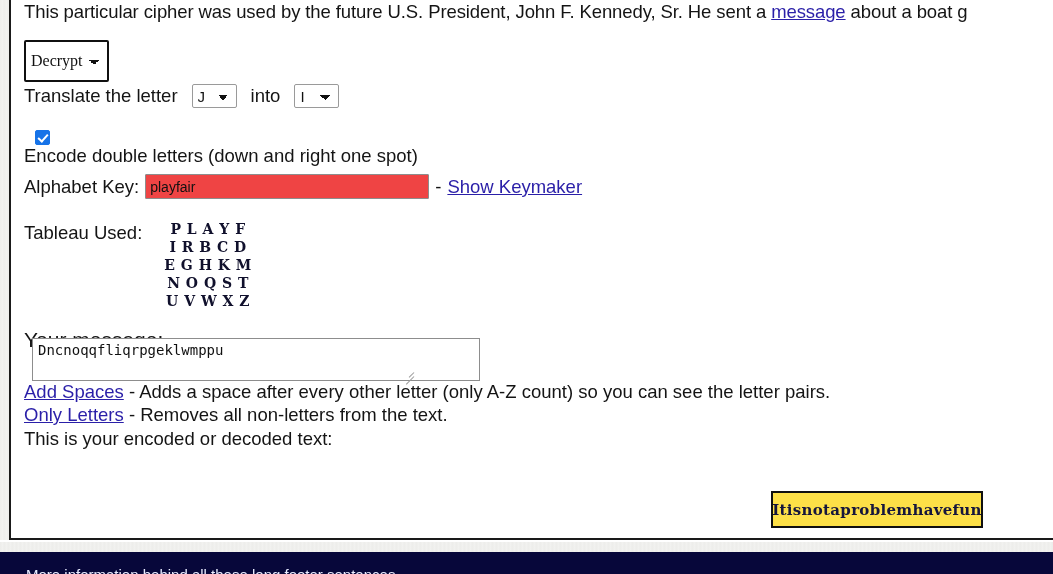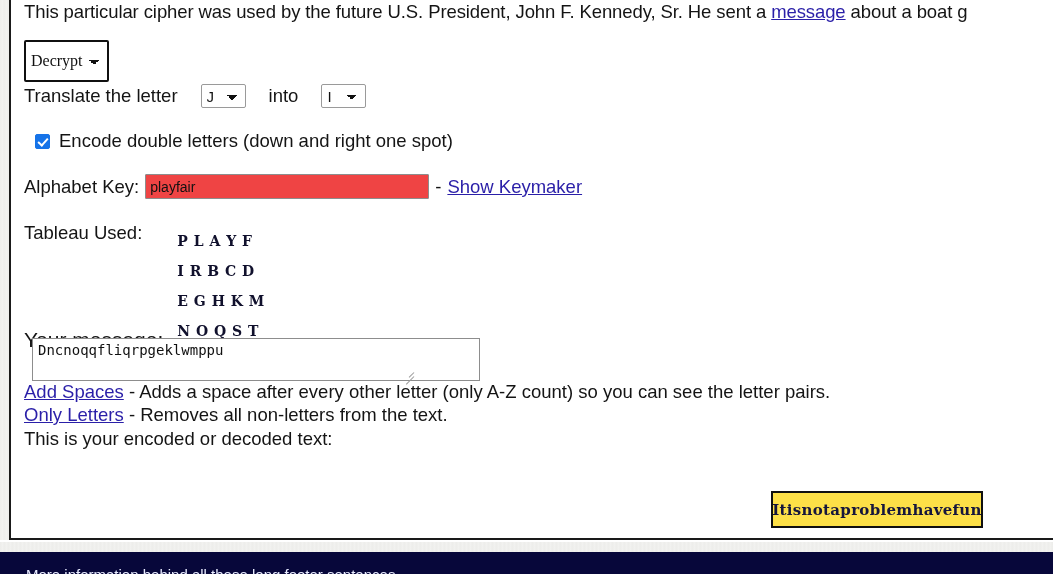--- a/index.html
+++ b/index.html
@@ -86,21 +86,21 @@
     height: 42px;
   }
 
   
   #translate-row {
     top: 84px;
     font-size: 18.5px;
     color: #141414;
     display: flex;
     align-items: center;
-    gap: 23px;
+    gap: 14px;
     white-space: nowrap;
   }
   select.thin {
     font-family: "Liberation Sans", sans-serif;
     font-size: 15px;
     background: #ffffff;
     color: #111;
     border: 1px solid #9a9a9a;
     border-radius: 2px;
     appearance: none;
@@ -115,25 +115,24 @@
     background-repeat: no-repeat;
     padding: 1px 22px 1px 5px;
     height: 24px;
     min-width: 45px;
   }
 
   
   #encode-row {
     top: 130px;
     display: flex;
-    align-items: center;
-    gap: 9px;
-    font-size: 18.5px;
-    color: #141414;
-    white-space: nowrap;
+    font-size: 18.5px;
+    color: #141414;
+    white-space: nowrap;
+    flex-direction: column;
   }
   input[type=checkbox].cb {
     appearance: none;
     -webkit-appearance: none;
     width: 15px; height: 15px;
     margin: 0 0 0 11px;
     border-radius: 2px;
     background: #ffffff;
     border: 1px solid #7a7a7a;
     position: relative;
@@ -179,35 +178,36 @@
     text-decoration: underline;
     font-size: 18.5px;
   }
   .dash { color: #141414; }
 
   
   #tableau-row {
     top: 220px;
     display: flex;
     align-items: flex-start;
-    gap: 13px;
-    font-size: 18.5px;
-    color: #141414;
+    gap: 0;
+    font-size: 18.5px;
+    color: #141414;
+    text-align: center;
   }
   #tableau-label { padding-top: 2px; white-space: nowrap; }
   #tableau-grid {
     margin-left: 22px;
     font-family: "DejaVu Serif", "Liberation Serif", serif;
     font-weight: bold;
     font-size: 14px;
     line-height: 18px;
     color: #10102c;
     letter-spacing: 0.5px;
   }
-  .t-row { white-space: pre; margin-top: 12px; }
+  .t-row { white-space: pre; }
 
   
   #msg-label {
     top: 328px;
     font-size: 21px;
     color: #141414;
   }
   #msg-box {
     position: absolute;
     left: 21px;

